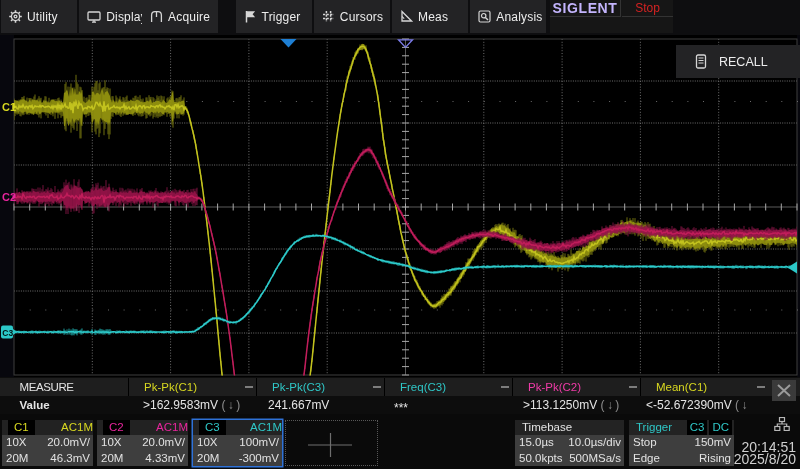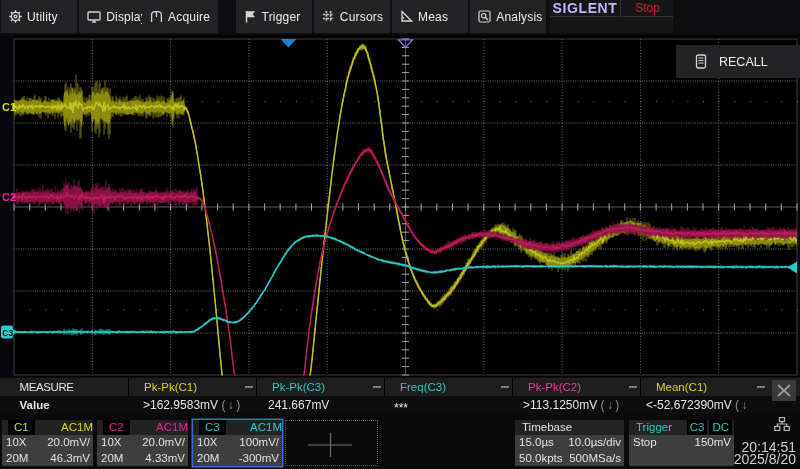--- a/index.html
+++ b/index.html
@@ -281,20 +281,24 @@
           <span style="color:#2fc7c7">Trigger</span>
           <span class="tch">
             <span class="tchip">C3</span>
             <span class="tchip">DC</span>
           </span>
         </div>
         <div class="cbr">
           <span>Stop</span>
           <span>150mV</span>
         </div>
+        <div class="cbr">
+          <span>Edge</span>
+          <span>Rising</span>
+        </div>
       </div>
 <div id="clock">
         <div style="position:absolute;right:8px;top:3px"><svg width="16" height="14" viewBox="0 0 16 14">
             <rect x="5.5" y="0.5" width="5" height="4" fill="none" stroke="#b8b8b8" stroke-width="1.2"></rect>
             <rect x="0.8" y="9.5" width="5" height="4" fill="none" stroke="#b8b8b8" stroke-width="1.2"></rect>
             <rect x="10.2" y="9.5" width="5" height="4" fill="none" stroke="#b8b8b8" stroke-width="1.2"></rect>
             <path d="M8 4.5v2.5M3.3 9.5V7h9.4v2.5" fill="none" stroke="#b8b8b8" stroke-width="1.2"></path>
           </svg></div>
 <div style="position:absolute;right:2px;top:25px">20:14:51</div>
 <div style="position:absolute;right:2px;top:37px">2025/8/20</div>

